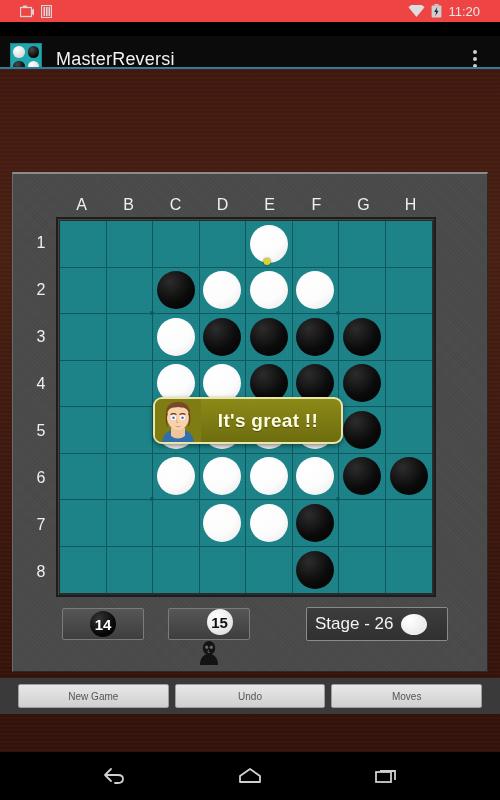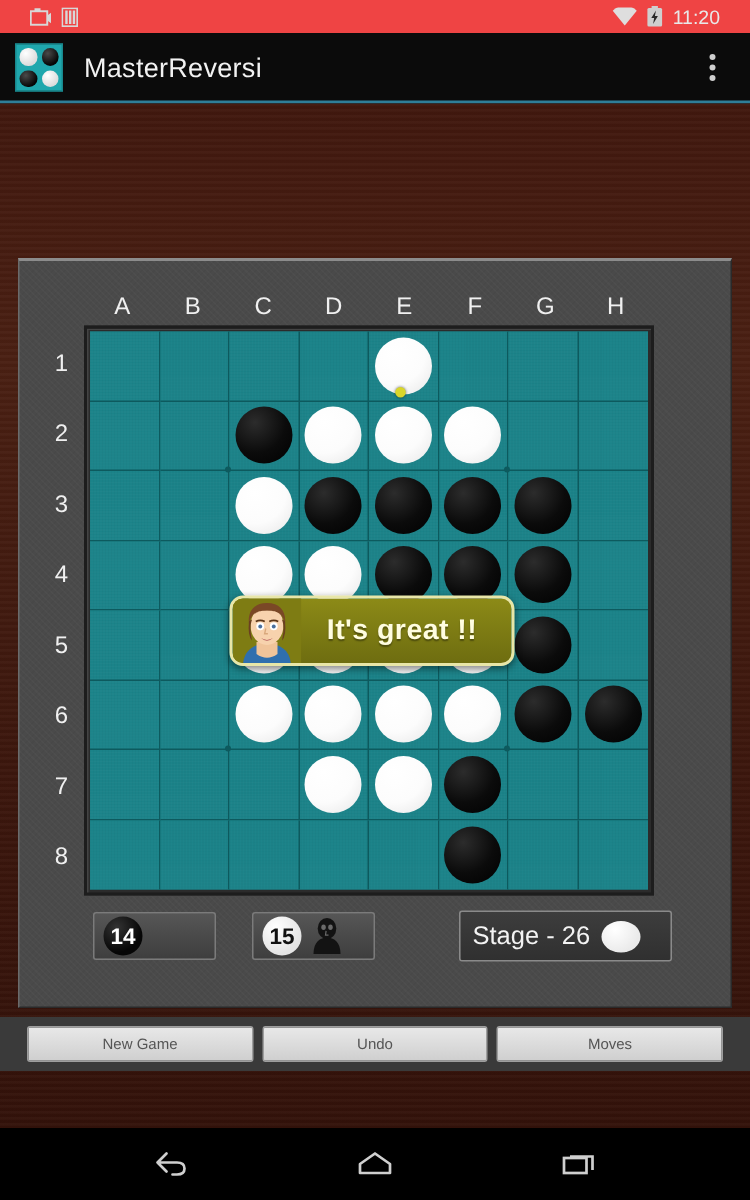--- a/index.html
+++ b/index.html
@@ -29,21 +29,21 @@
   .sb-right {
     margin-left: auto;
     display: flex; align-items: center; gap: 6px;
     color: #e8e8e8; font-size: 13px;
     font-family: "Liberation Sans", sans-serif;
   }
   .sb-icon { display: inline-block; line-height: 0; }
 
   
   .title-bar {
-    position: absolute; top: 22px; left: 0;
+    position: absolute; top: 36px; left: 0;
     width: 500px; height: 46px;
     background: #0b0b0b;
     display: flex; align-items: center;
     padding: 0 10px;
   }
   .app-icon {
     width: 32px; height: 32px;
     background: #1fa7ad;
     border: 1px solid #18888d;
     display: grid;
@@ -242,27 +242,28 @@
   .score-box {
     height: 32px;
     background: linear-gradient(180deg, #565656, #3e3e3e);
     border: 1px solid #7b7b7b;
     border-radius: 2px;
     display: flex; align-items: center;
     padding: 0 6px;
     gap: 6px;
   }
   .score-box.black-box { margin-left: 50px; width: 82px; }
-  .score-box.white-box { margin-left: 24px; width: 82px; }
+  .score-box.white-box { margin-left: 24px; width: 82px; flex-direction: column; }
   .score-disc {
     width: 26px; height: 26px;
     border-radius: 50%;
     display: flex; align-items: center; justify-content: center;
     font-size: 15px; font-weight: bold;
     flex: none;
+    margin-left: 21px;
   }
   .score-disc.black {
     background: radial-gradient(circle at 34% 28%, #333, #060606 65%);
     color: #ffffff;
   }
   .score-disc.white {
     background: radial-gradient(circle at 34% 28%, #ffffff, #e4e4e4 70%);
     color: #111111;
   }
   .player-mark {

